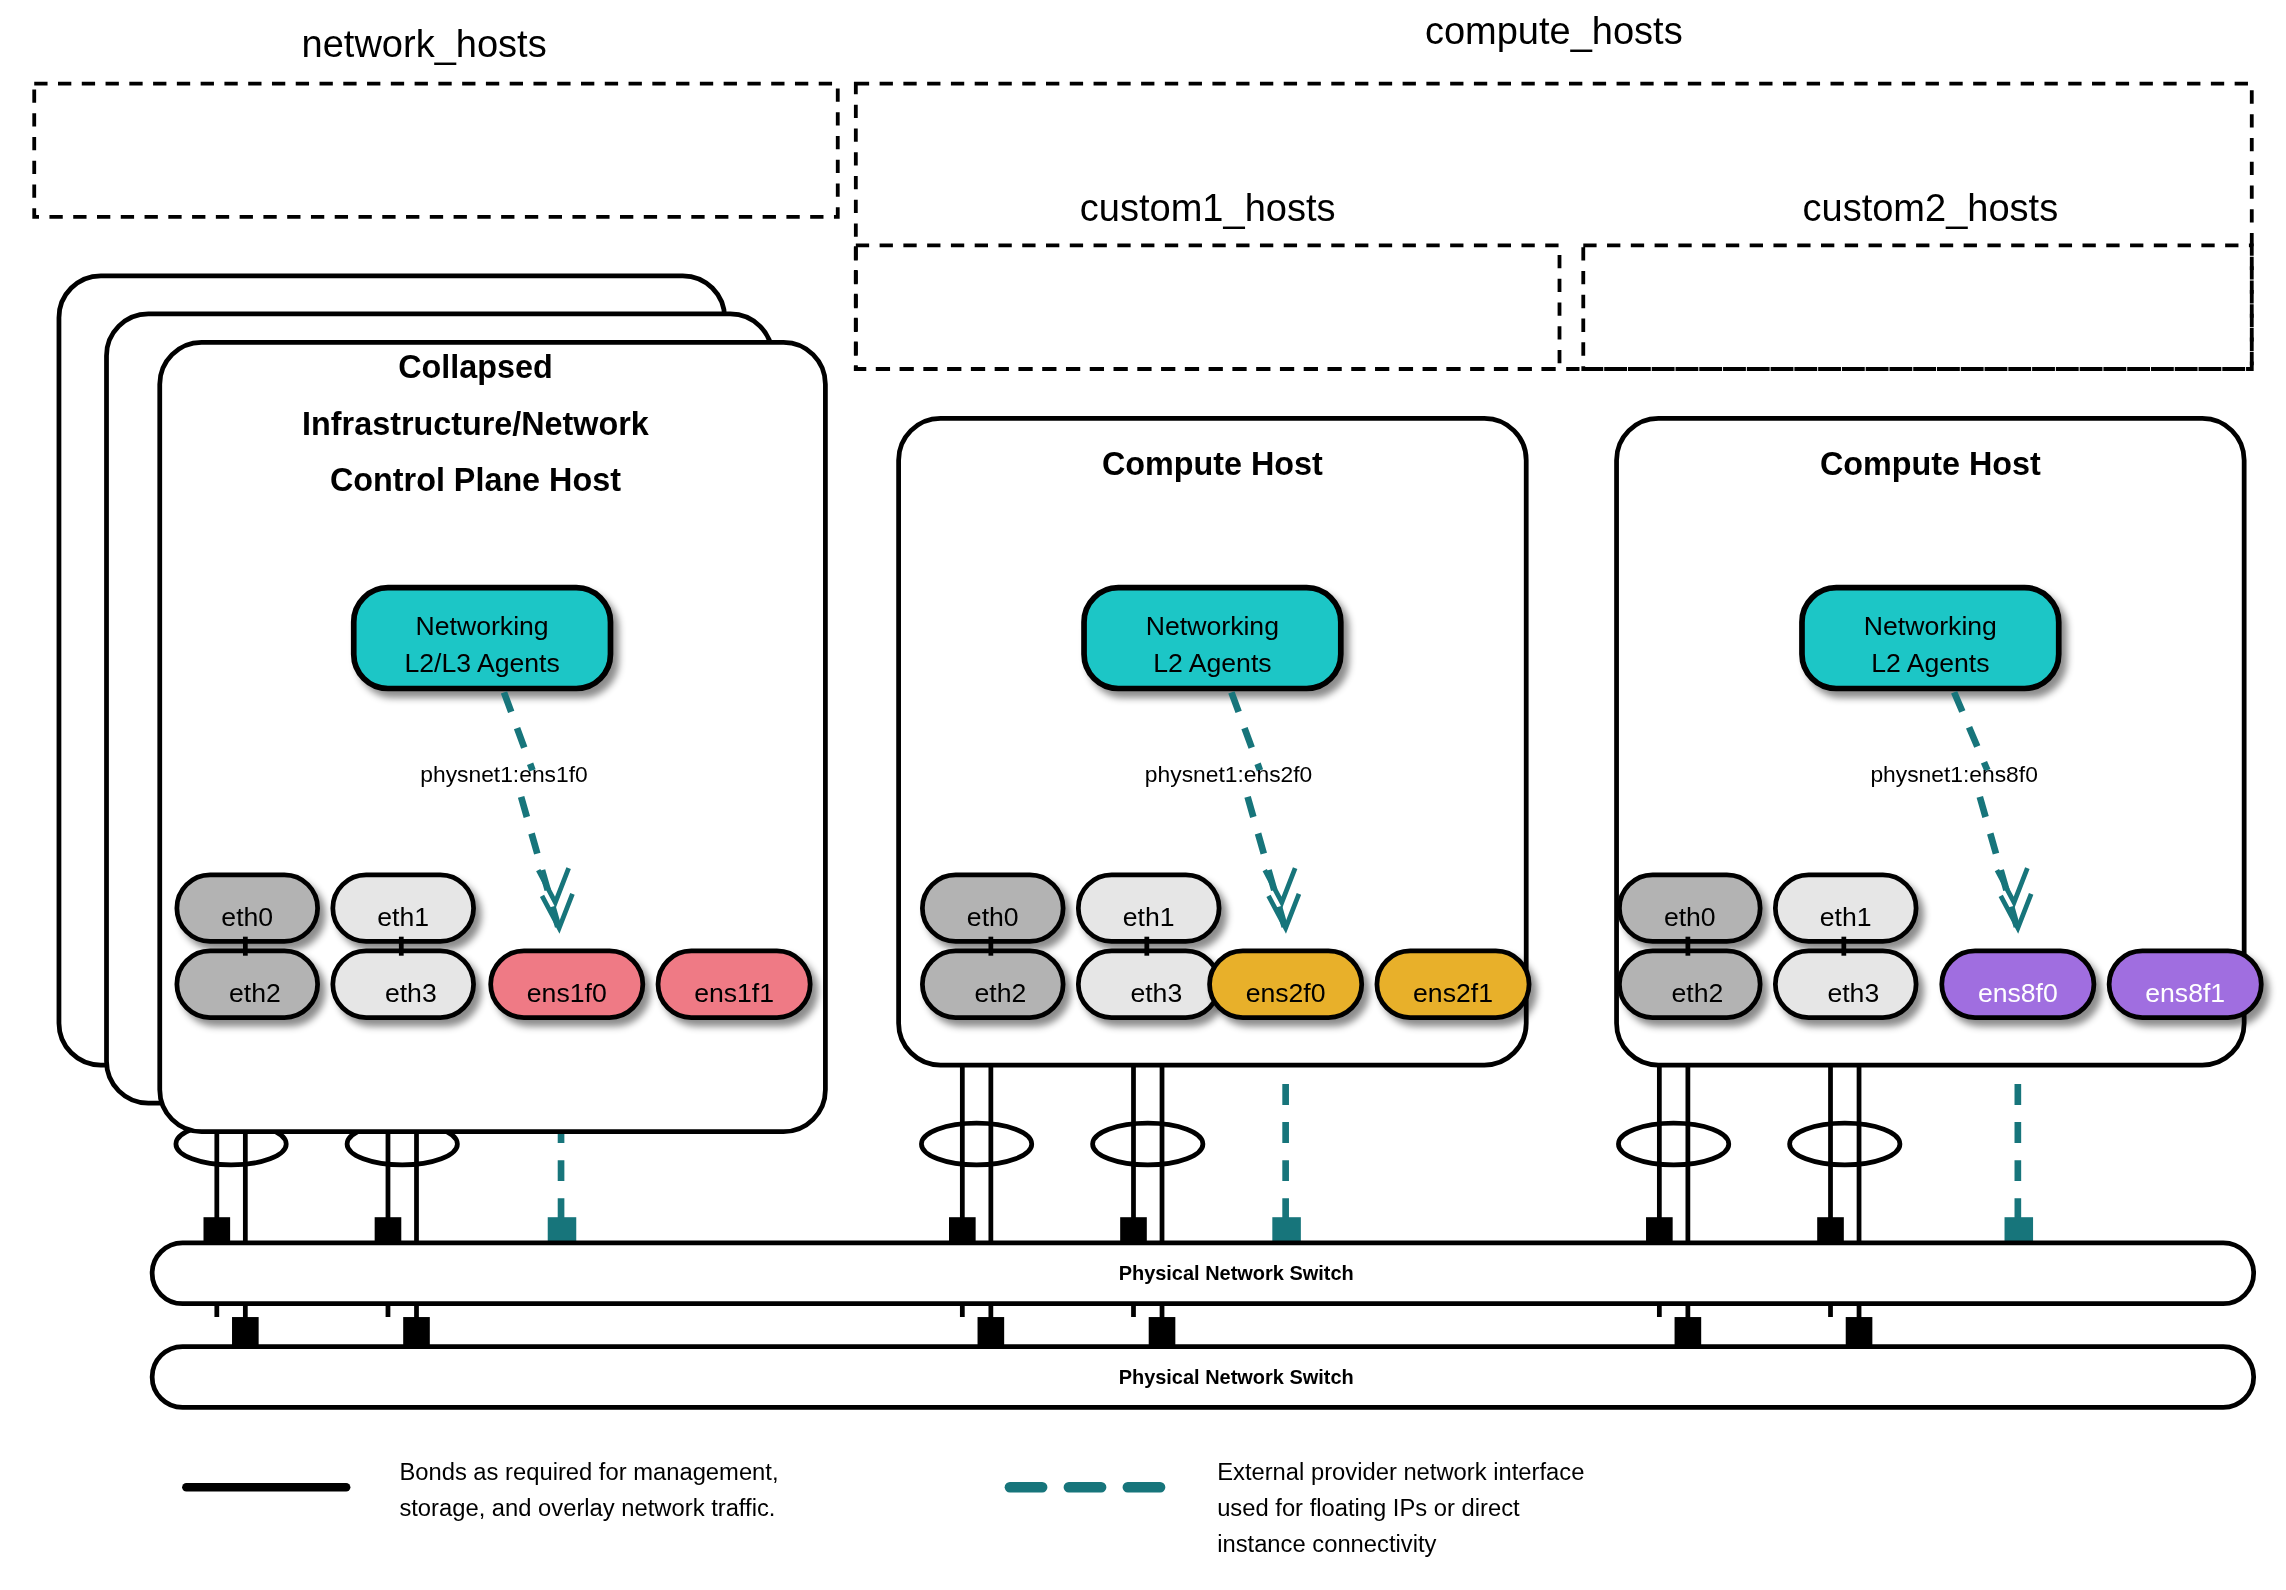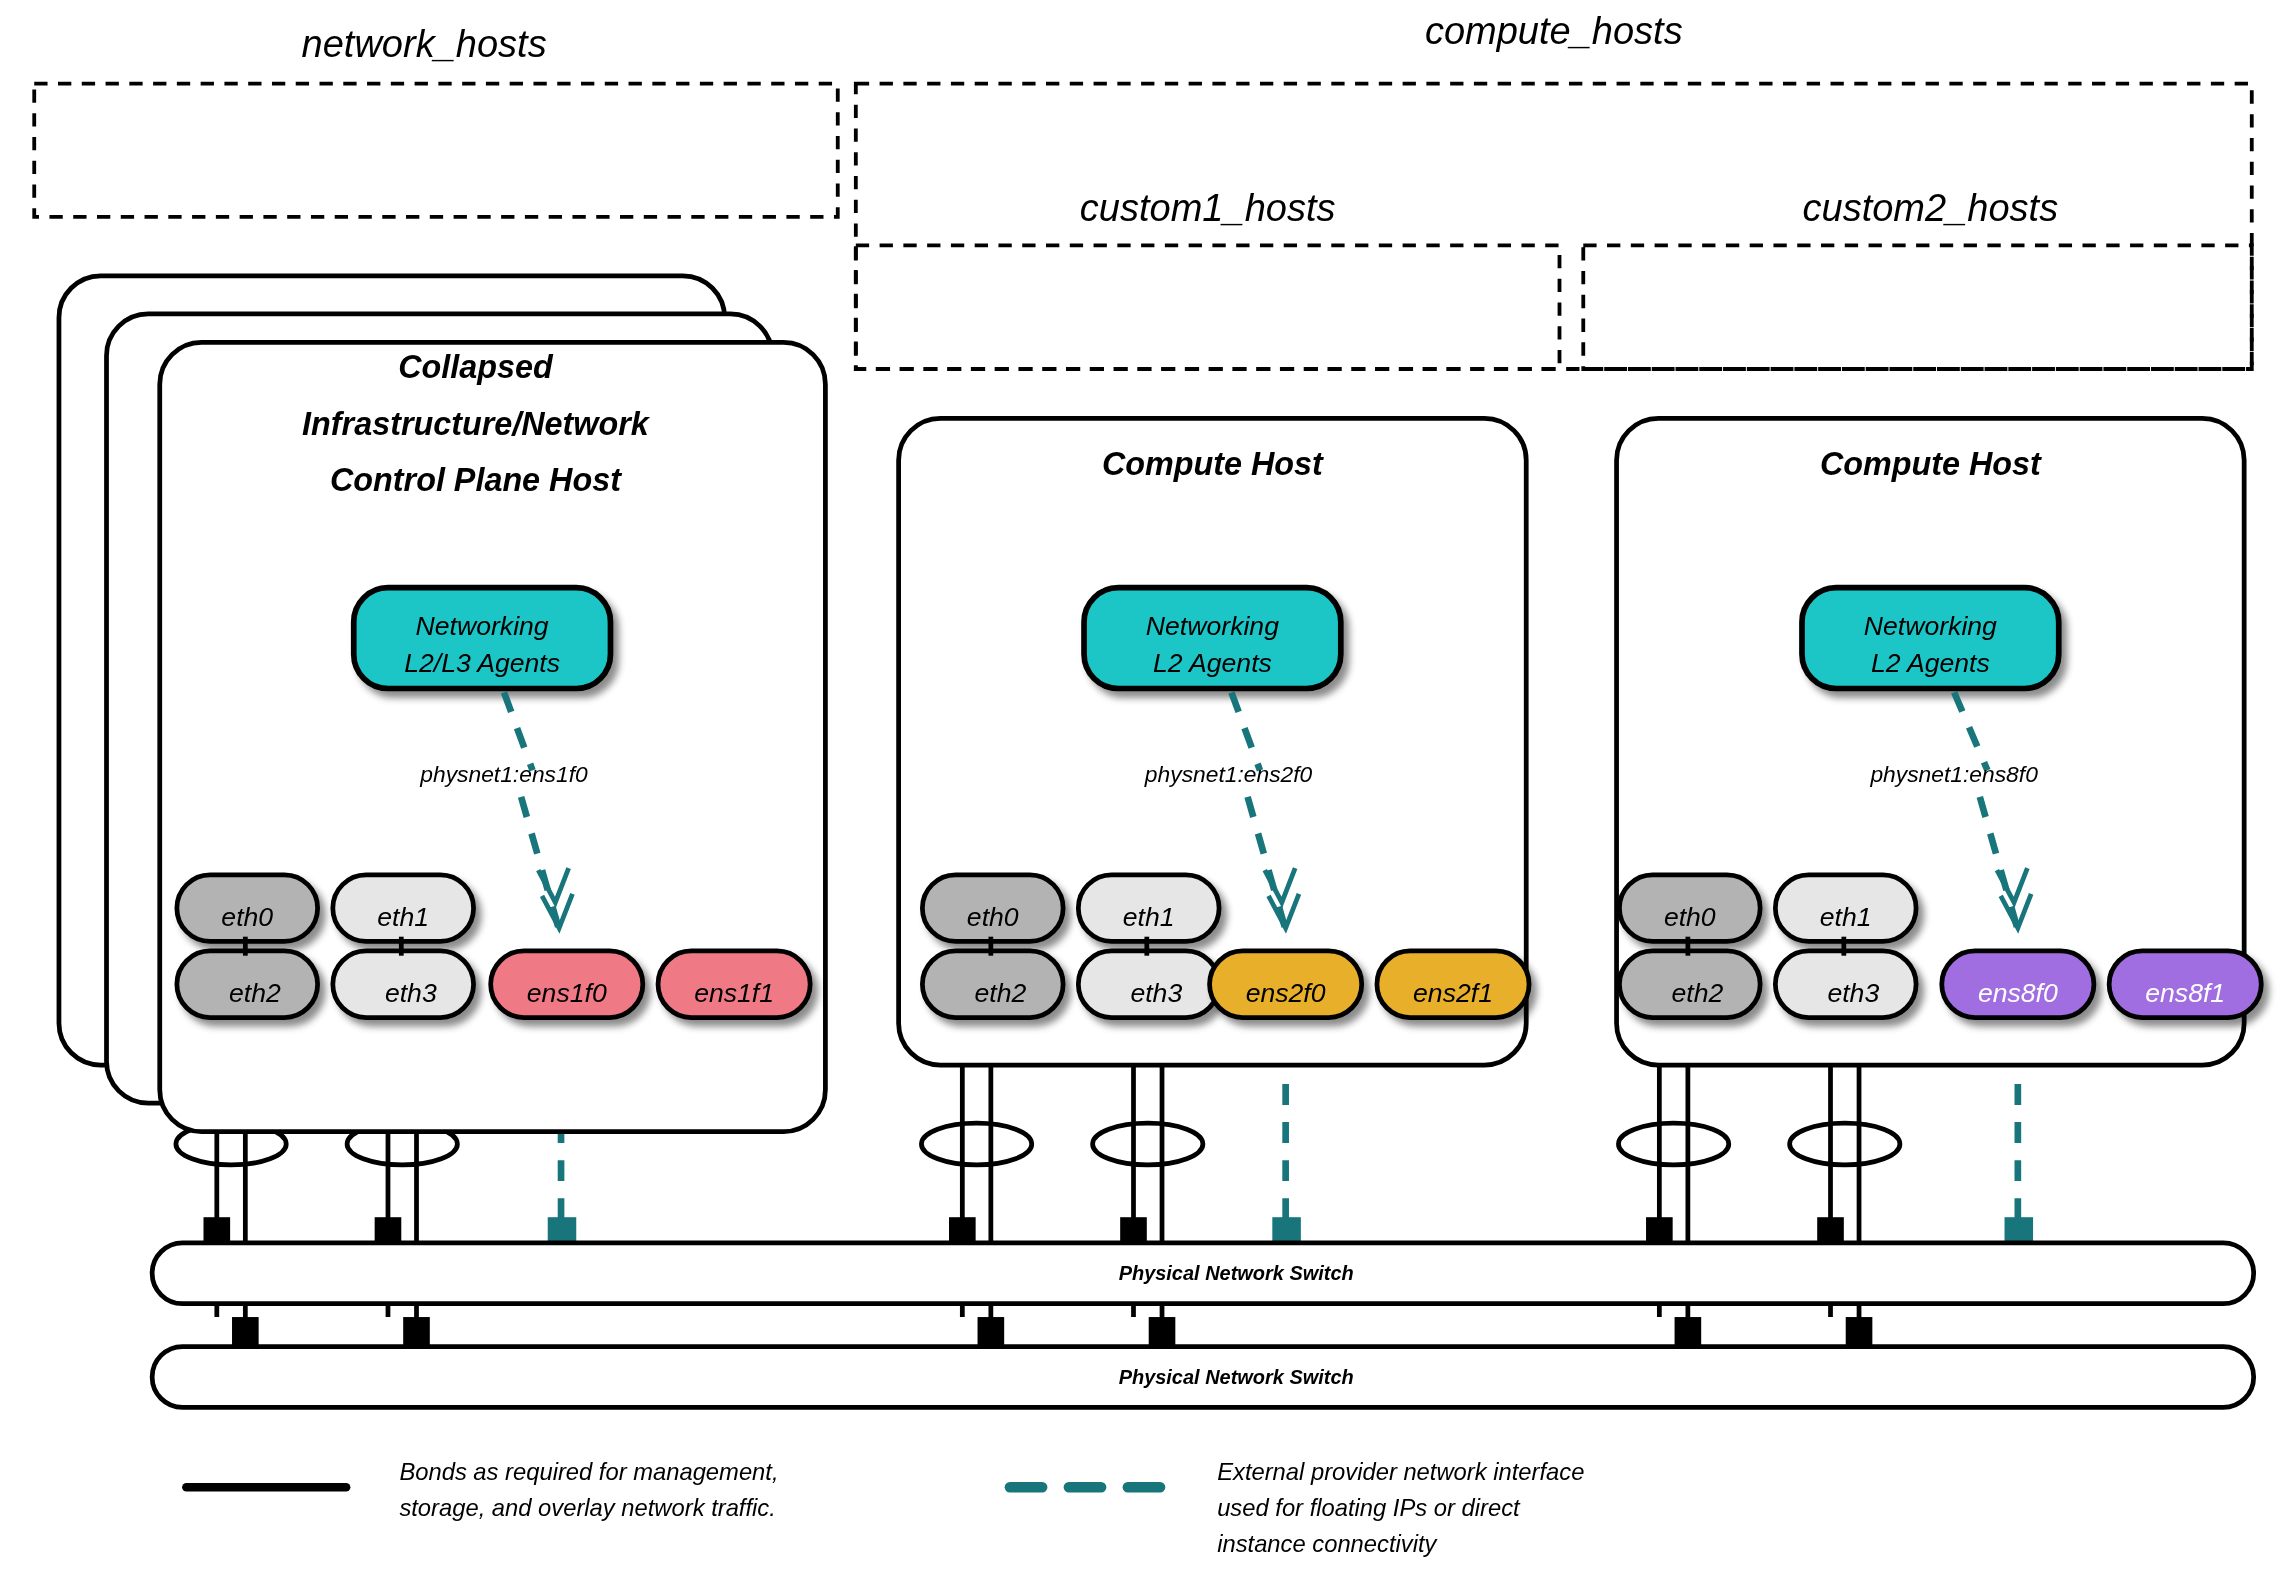--- a/index.html
+++ b/index.html
@@ -1,18 +1,18 @@
 <!DOCTYPE html>
 <html style="font-size:15px"><head>
 <meta charset="utf-8">
 <style>
   html,body{margin:0;padding:0;background:#ffffff;}
   body{width:2286px;height:1590px;overflow:hidden;
        font-family:"Liberation Sans",sans-serif;}
-  #stage{position:relative;width:2286px;height:1590px;font-style:italic;}
+  #stage{position:relative;width:2286px;height:1590px;}
   svg{display:block;}
   text{font-family:"Liberation Sans",sans-serif;fill:#000;}
   .grp-title{font-size:40px;text-anchor:middle;}
   .host-title{font-size:34px;font-weight:bold;text-anchor:middle;}
   .agent-label{font-size:28px;text-anchor:middle;}
   .physnet{font-size:24px;text-anchor:middle;}
   .nic-label{font-size:28px;text-anchor:middle;}
   .nic-label.light{fill:#ffffff;}
   .switch-label{font-size:21px;font-weight:bold;text-anchor:middle;}
   .legend-text{font-size:25px;}

